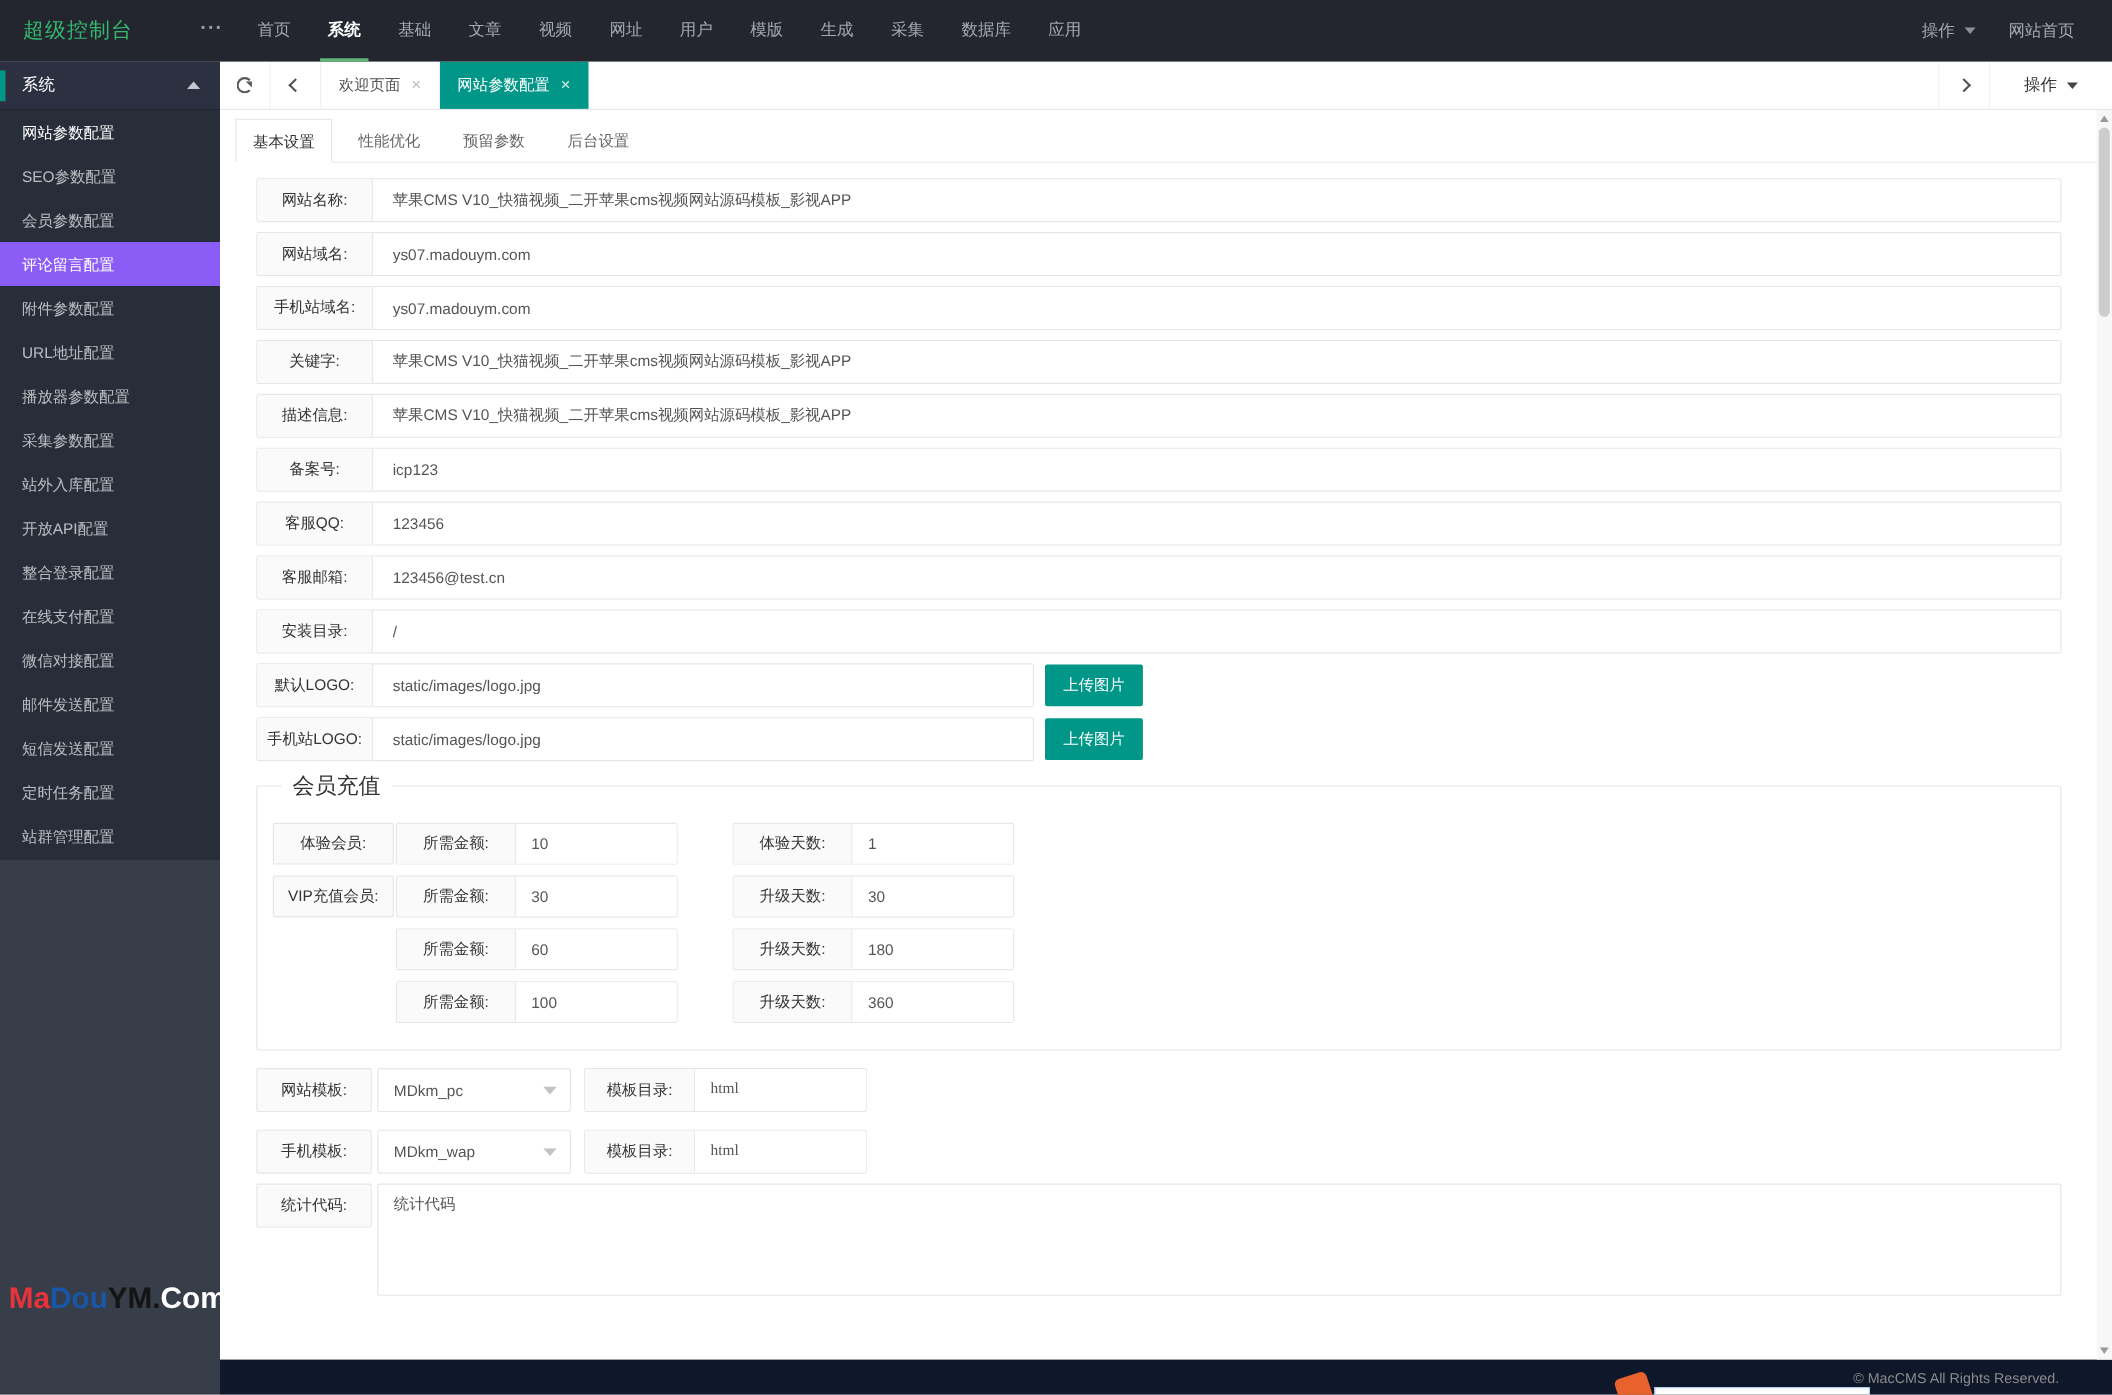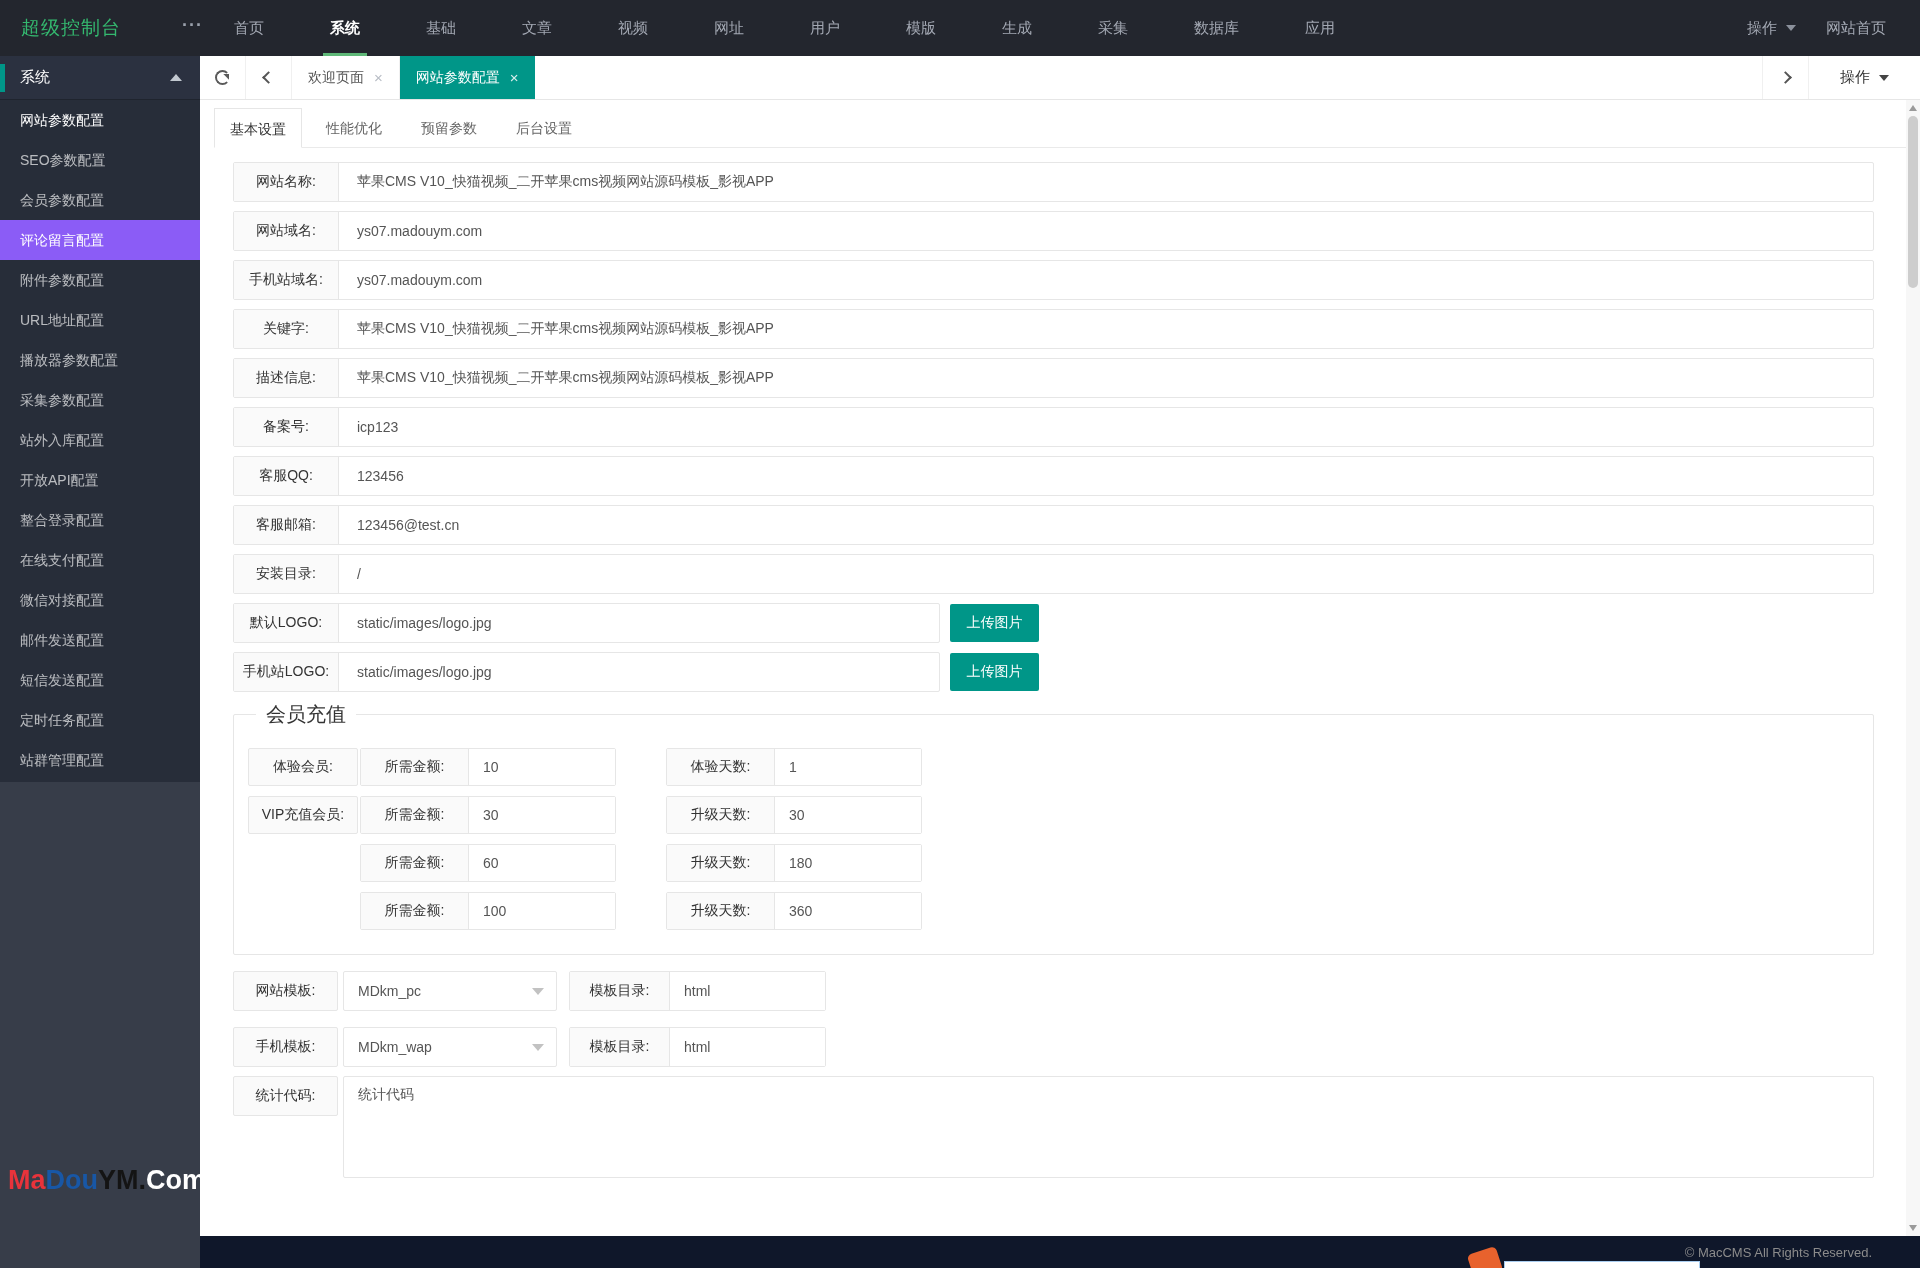--- a/index.html
+++ b/index.html
@@ -3,21 +3,21 @@
 <meta charset="utf-8">
 <style>
   * { box-sizing: border-box; margin: 0; padding: 0; }
   html,body { width:1920px; height:1268px; overflow:hidden; font-family:"Liberation Sans","DejaVu Sans",sans-serif; background:#fff; }
   body { position:relative; font-size:14px; color:#333; }
 
   
   .topbar { position:absolute; top:0; left:0; width:1920px; height:56px; background:#23262e; display:flex; align-items:center; z-index:30; }
   .logo { width:168px; padding-left:21px; font-size:19px; color:#34b86f; letter-spacing:1px; }
   .menu-toggle { color:#9aa0ab; font-size:18px; font-weight:bold; letter-spacing:1px; padding:0 14px 6px 14px; cursor:pointer; }
-  .topnav { display:flex; height:56px;gap:32px; }
+  .topnav { display:flex; height:56px; }
   .topnav .nav-item { position:relative; height:56px; line-height:56px; padding:0 17px; font-size:15px; color:#a3a8b3; cursor:pointer; }
   .topnav .nav-item.active { color:#fff; font-weight:bold; }
   .topnav .nav-item.active::after { content:""; position:absolute; left:50%; transform:translateX(-50%); bottom:0; width:44px; height:3px; background:#5FB878; }
   .topbar-right { margin-left:auto; display:flex; align-items:center; height:56px; padding-right:34px; }
   .tb-operate { color:#a3a8b3; font-size:15px; display:flex; align-items:center; gap:9px; padding:0 16px; cursor:pointer; }
   .tb-home { color:#a3a8b3; font-size:15px; margin-left:14px; cursor:pointer; }
   .caret-down { width:0; height:0; border-left:5px solid transparent; border-right:5px solid transparent; border-top:6px solid #8b919c; display:inline-block; }
 
   
   .sidebar { position:absolute; top:56px; left:0; width:200px; height:1212px; background:#373d49; z-index:20; }
@@ -70,25 +70,25 @@
   .rrow { display:flex; align-items:center; margin-bottom:10px; }
   .rmember { width:110px; height:38px; border:1px solid #e6e6e6; background:#fafafa; display:flex; align-items:center; justify-content:center; color:#333; margin-right:2px; border-radius:2px; }
   .rmember.blank { visibility:hidden; }
   .rbox { display:flex; height:38px; border:1px solid #e6e6e6; border-radius:2px; margin-right:50px; background:#fff; }
   .rlabel { width:108px; background:#fafafa; border-right:1px solid #e6e6e6; display:flex; align-items:center; justify-content:center; color:#333; }
   .rbox input { width:146px; border:none; outline:none; padding:0 14px; font-size:14px; color:#555; font-family:inherit; }
 
   .trow { display:flex; align-items:flex-start; margin-top:16px; }
   .trow.tight { margin-top:9px; }
   .flabel.standalone { height:40px; border:1px solid #e6e6e6; border-radius:2px; }
-  .select { width:214px; height:40px; border:1px solid #e6e6e6; border-radius:2px; margin-left:5px; display:flex; align-items:center; padding:0 14px; color:#555; position:relative; cursor:pointer; background:#fff; }
+  .select { width:176px; height:40px; border:1px solid #e6e6e6; border-radius:2px; margin-left:5px; display:flex; align-items:center; padding:0 14px; color:#555; position:relative; cursor:pointer; background:#fff; }
   .select .sel-caret { position:absolute; right:12px; width:0; height:0; border-left:6px solid transparent; border-right:6px solid transparent; border-top:7px solid #c2c2c2; }
   .dirbox { display:flex; height:40px; border:1px solid #e6e6e6; border-radius:2px; margin-left:12px; background:#fff; }
   .dirbox .rlabel { width:100px; }
-  .dirbox input { width:155px; border:none; outline:none; padding:0 14px; font-size:14px; color:#555; font-family:Liberation Sans, sans-serif; }
+  .dirbox input { width:155px; border:none; outline:none; padding:0 14px; font-size:14px; color:#555; font-family:Liberation Serif, serif; }
 
   .radio-group { display:flex; align-items:center; height:40px; margin-left:12px; }
   .radio { display:flex; align-items:center; margin-right:30px; cursor:pointer; }
   .radio .circle { width:16px; height:16px; border-radius:50%; border:1px solid #c9c9c9; background:#fff; margin-right:9px; position:relative; }
   .radio.checked .circle { border-color:#5FB878; }
   .radio.checked .circle::after { content:""; position:absolute; left:3px; top:3px; width:8px; height:8px; border-radius:50%; background:#5FB878; }
   .radio .rtext { color:#333; }
   .hint { margin-left:55px; line-height:40px; color:#aaaaaa; font-size:14px; }
 
   .stats-row { display:flex; align-items:flex-start; margin-top:9px; }

